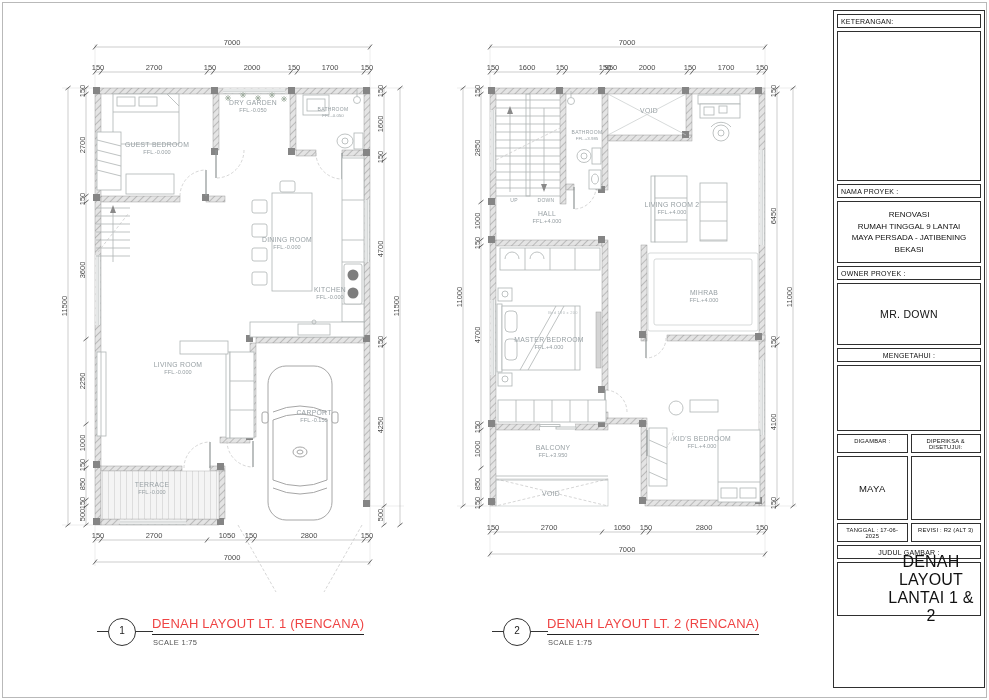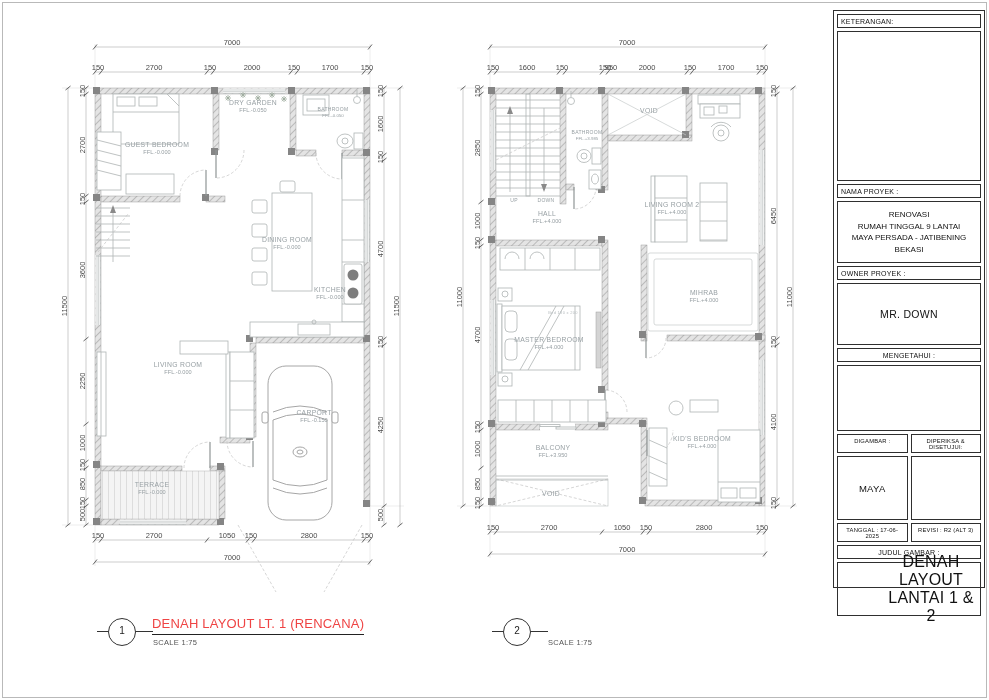--- a/index.html
+++ b/index.html
@@ -37,21 +37,21 @@
   
   .caption{position:absolute;width:280px;height:46px;}
   .cap-line{position:absolute;left:2px;top:16.5px;width:56px;height:1.2px;background:#333;}
   .cap-num{position:absolute;left:13px;top:4px;width:26px;height:26px;border:1.3px solid #333;
            border-radius:50%;background:#fff;text-align:center;line-height:24px;font-size:10px;color:#222;}
   .cap-title{position:absolute;left:57px;top:2px;font-size:13px;color:#ef4444;letter-spacing:.2px;
              border-bottom:1.2px solid #222;padding-bottom:3px;white-space:nowrap;}
   .cap-scale{position:absolute;left:58px;top:24px;font-size:7.5px;color:#555;letter-spacing:.3px;}
 
   
-  .tblock{position:absolute;left:833px;top:10px;width:152px;height:578px;border:1.6px solid #2f2f2f;
+  .tblock{position:absolute;left:833px;top:10px;width:152px;height:678px;border:1.6px solid #2f2f2f;
           background:#fff;padding:3px;box-sizing:border-box;color:#111;}
   .tb-head{border:1px solid #2f2f2f;font-size:7px;padding:3px 3px 2px;margin-bottom:3px;letter-spacing:.2px;}
   .tb-head.center{text-align:center;}
   .tb-box{border:1px solid #2f2f2f;margin-bottom:3px;box-sizing:border-box;}
   .tb-center{display:flex;flex-direction:column;align-items:center;justify-content:center;text-align:center;}
   .tb-row{display:flex;gap:3px;}
   .tb-row > div{flex:1;}
   .nama-line{font-size:8px;line-height:11.5px;}
   .owner-val{font-size:10.5px;letter-spacing:.3px;}
   .wahyu-val{font-size:9.5px;letter-spacing:.3px;}
@@ -525,20 +525,21 @@
 
 <div class="caption" style="left:95px;top:614px;">
   <div class="cap-line"></div>
   <div class="cap-num">1</div>
   <div class="cap-title">DENAH LAYOUT LT. 1 (RENCANA)</div>
   <div class="cap-scale">SCALE 1:75</div>
 </div>
 <div class="caption" style="left:490px;top:614px;">
   <div class="cap-line"></div>
   <div class="cap-num">2</div>
+  <div class="cap-title">DENAH LAYOUT LT. 2 (RENCANA)</div>
   <div class="cap-scale">SCALE 1:75</div>
 </div>
 
 
 <aside class="tblock">
   <div class="tb-head">KETERANGAN:</div>
   <div class="tb-box" style="height:150px"></div>
 
   <div class="tb-head">NAMA PROYEK :</div>
   <div class="tb-box tb-center" style="height:62px">

